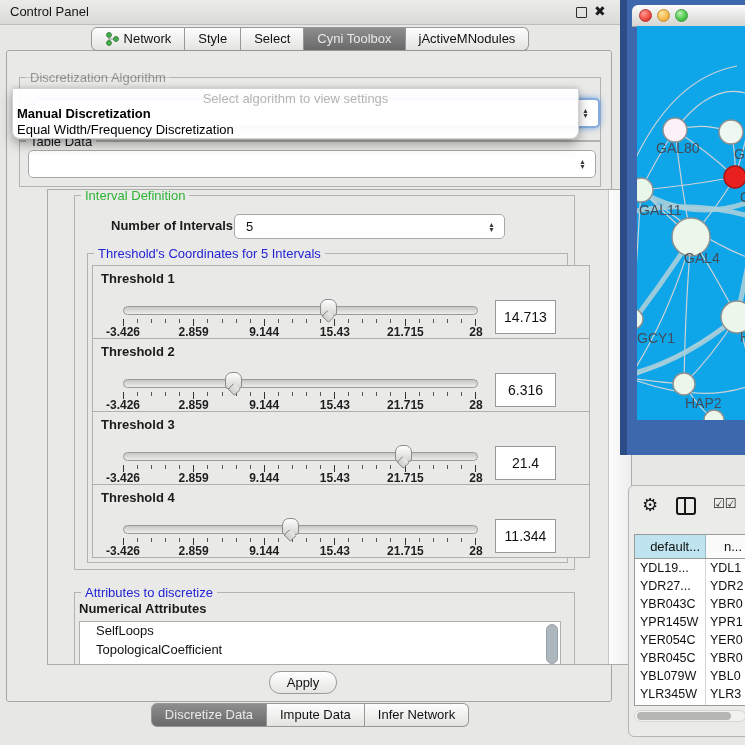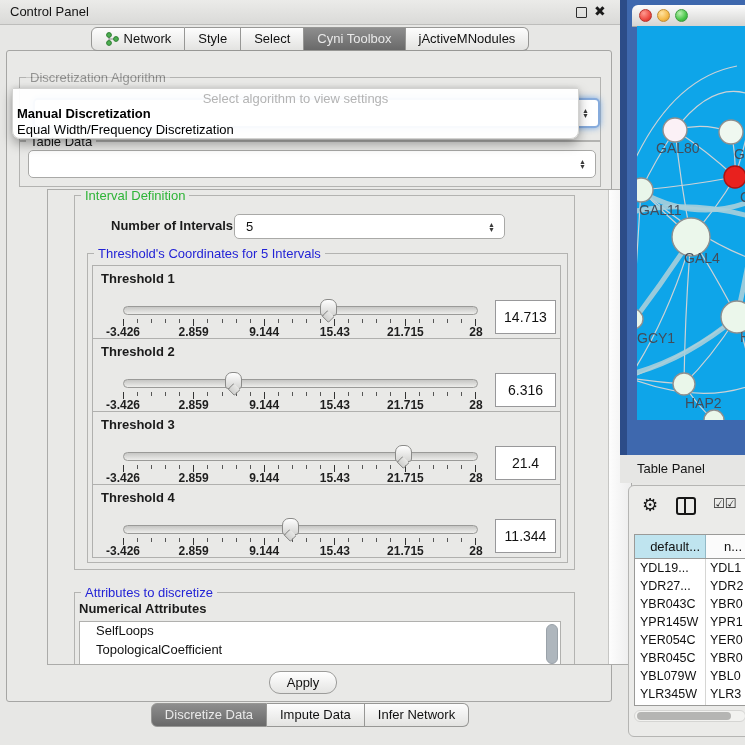--- a/index.html
+++ b/index.html
@@ -37,21 +37,21 @@
          box-shadow:0 5px 12px rgba(0,0,0,.35),0 -1px 4px rgba(0,0,0,.08);}
   .popup .hint{position:absolute;top:2px;left:0;width:100%;text-align:center;color:#b3b3b3;}
   .popup .opt1{position:absolute;top:17px;left:4px;font-weight:bold;color:#000;}
   .popup .opt2{position:absolute;top:33px;left:4px;color:#000;}
   
   .scrollpane{position:absolute;left:12px;top:138px;width:583px;height:474px;border:1px solid #ababa9;
               background:#e9e9e7;overflow:hidden;margin-left:28px;}
   .vsb-track{position:absolute;left:560px;top:0;width:23px;height:474px;border-left:1px solid #c6c6c4;
              background:linear-gradient(90deg,#fdfdfd,#ececec);}
   
-  .th-box{position:relative;width:467px;height:72px;border:1px solid #b0b0ae;margin-top:-1px;background:#e9e9e7;}
+  .th-box{position:relative;width:467px;height:72px;border:1px solid #b0b0ae;margin-top:-1px;background:#e9e9e7;padding-left:29px;}
   .th-label{position:absolute;left:8px;top:5px;font-weight:bold;}
   .sl-track{position:absolute;left:30px;top:40px;width:353px;height:7px;border:1px solid #9a9a98;border-radius:5px;
             background:linear-gradient(#c6c6c4,#ededeb);}
   .sl-thumb{position:absolute;top:33px;width:15px;height:15px;background:linear-gradient(#fefefe,#d5d5d3);
             border:1px solid #8b8b89;border-radius:7px 7px 3px 3px;z-index:2;}
   .sl-thumb:after{content:"";position:absolute;left:2.5px;top:12px;width:8px;height:8px;
             background:linear-gradient(#e8e8e6,#cfcfcd);border:1px solid #8b8b89;border-top:none;
             transform:rotate(45deg);border-radius:2px;z-index:-1;}
   .tickrow{position:absolute;left:30px;top:53px;width:353px;display:flex;justify-content:space-between;}
   .tick{width:1px;height:4px;background:#555;}
@@ -413,23 +413,20 @@
         <circle cx="-4" cy="293" r="10" fill="#e9f6ea" stroke="#8f8f8f" stroke-width="1.4"></circle>
         <text x="0" y="317" font-size="14" fill="#434c5a" font-family="Liberation Sans, sans-serif">GCY1</text>
         <circle cx="100" cy="291" r="16" fill="#ebf7eb" stroke="#8f8f8f" stroke-width="1.4"></circle>
         <text x="103" y="316" font-size="14" fill="#434c5a" font-family="Liberation Sans, sans-serif">H</text>
         <circle cx="47" cy="358" r="11" fill="#eaf7ea" stroke="#8f8f8f" stroke-width="1.4"></circle>
         <text x="48" y="382" font-size="14" fill="#434c5a" font-family="Liberation Sans, sans-serif">HAP2</text>
         <circle cx="77" cy="394" r="10" fill="#eaf7ea" stroke="#8f8f8f" stroke-width="1.4"></circle>
       </svg>
   </div>
 
-  <div class="tp-header">
-    <span>Table Panel</span>
-  </div>
   <div class="tpbox">
     <span class="gear-ic">⚙</span>
     <span class="split-ic"></span>
     <span class="cb-ic">☑☑</span>
     <div class="tp-table">
       <div class="tp-hrow" id="tp-head">
           <div class="tp-hcell c1">default...</div>
           <div class="tp-hcell c2">n...</div>
         </div>
       <div id="tp-body">

